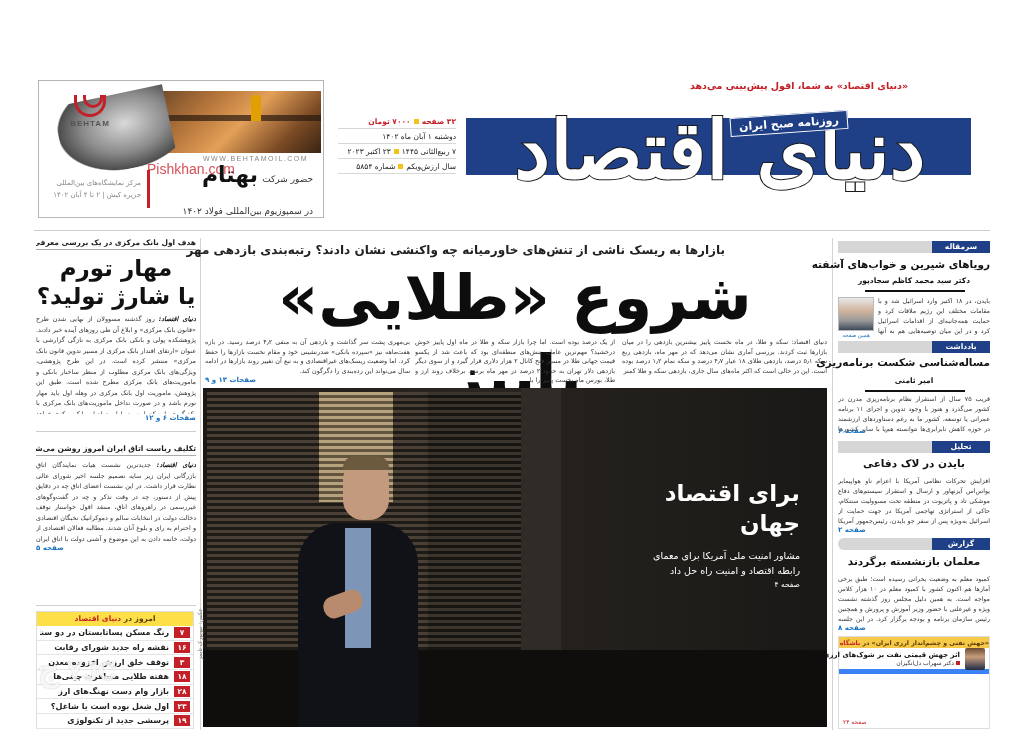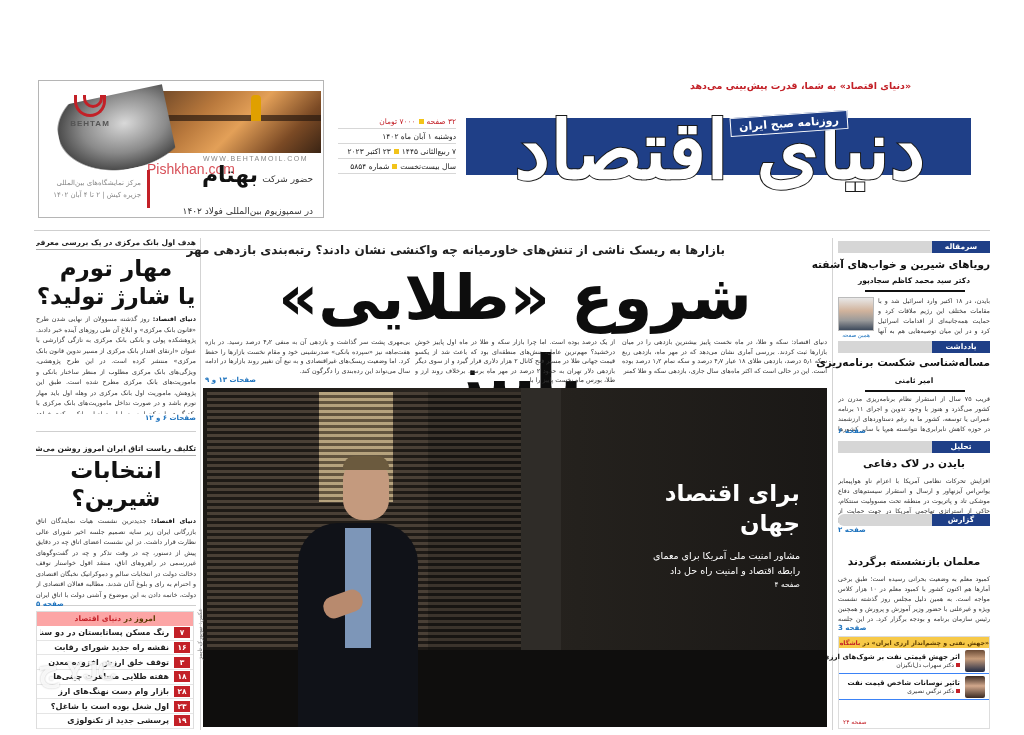--- a/index.html
+++ b/index.html
@@ -26,40 +26,40 @@
   #ad-brand-block { flex: 1; text-align: right; padding-right: 4px; }
   #ad-brand-row { display: flex; align-items: baseline; gap: 4px; }
   #ad-brand-pre { font-size: 9px; color: #333; }
   #ad-brand { font-size: 22px; font-weight: bold; color: #111; }
   #ad-brand-sub { font-size: 9px; color: #333; margin-top: 19px; }
   #ad-divider { width: 3px; height: 38px; background: #c32027; margin: 0 6px; }
   #ad-venue { width: 96px; font-size: 7px; color: #888; line-height: 12px; text-align: right; }
 
   #meta-box { left: 338px; top: 114px; width: 118px; }
   .meta-line { font-size: 7.5px; height: 15px; line-height: 15px; border-bottom: 1px solid #d7d7d7; white-space: nowrap; text-align: right; color: #222; }
-  .meta-line .red { color: #c32027; font-weight: normal; }
+  .meta-line .red { color: #c32027; font-weight: bold; }
   .meta-line .sq { display: inline-block; width: 5px; height: 5px; background: #f2c319; margin: 0 3px; vertical-align: middle; }
 
   #masthead-band { left: 466px; top: 118px; width: 505px; height: 57px; background: #1f3f87; }
   #masthead-title { left: 470px; top: 90px; width: 500px; height: 130px; color: #fff; font-size: 80px; font-weight: bold; line-height: 120px; text-align: center; letter-spacing: -2px;
     -webkit-text-stroke: 2px #1a1a1a; paint-order: stroke fill; font-family: "DejaVu Serif", serif; }
   #masthead-subtitle { left: 730px; top: 114px; background: #1f3f87; color: #fff; font-size: 11px; font-weight: bold; padding: 2px 8px; border: 1.5px solid #fff; transform: rotate(-4deg); }
   #masthead-slogan { left: 690px; top: 80px; width: 280px; font-size: 9.5px; color: #c32027; font-weight: bold; text-align: left; direction: rtl; }
   #masthead-rule { left: 34px; top: 230px; width: 956px; height: 1px; background: #cfcfcf; }
 
   
   .left-card { left: 36px; width: 160px; border-bottom: 1px solid #cfcfcf; }
   .kicker { font-size: 7.5px; font-weight: bold; color: #222; text-align: center; border-bottom: 1px solid #aaa; padding-bottom: 2px; white-space: nowrap; overflow: hidden; }
   .big-title { font-size: 23px; font-weight: bold; text-align: center; line-height: 28px; color: #111; letter-spacing: -0.5px; }
   .body-text { font-size: 6.4px; line-height: 10.5px; color: #333; text-align: justify; }
-  .body-text b { color: #111; }
+  .body-text b { color: #111; font-style: italic; }
   .page-ref { color: #1e73be; font-size: 7px; font-weight: bold; }
 
   #today-box { left: 36px; top: 611px; width: 158px; height: 118px; border: 1px solid #ddd; }
-  #today-header { height: 14px; background: #fca5a5; font-size: 7.5px; text-align: center; line-height: 14px; font-weight: bold; color: #5a3b00; }
+  #today-header { height: 14px; background: #fde047; font-size: 7.5px; text-align: center; line-height: 14px; font-weight: bold; color: #5a3b00; }
   #today-header .red { color: #c32027; }
   .today-row { display: flex; align-items: center; height: 14.7px; border-bottom: 1px solid #e5e5e5; padding: 0 3px; }
   .today-num { width: 16px; height: 11px; background: #c32027; color: #fff; font-size: 7.5px; font-weight: bold; text-align: center; line-height: 11px; margin-left: 5px; flex-shrink: 0; }
   .today-label { font-size: 8px; font-weight: bold; color: #222; white-space: nowrap; overflow: hidden; }
 
   
   #main-kicker { left: 205px; top: 243px; width: 520px; font-size: 12px; font-weight: bold; text-align: center; color: #222; white-space: nowrap; }
   #main-title { left: 205px; top: 258px; width: 620px; font-size: 62px; font-weight: bold; text-align: center; color: #0d0d0d; line-height: 80px; letter-spacing: -2px; }
   .lead-col { top: 338px; font-size: 6.4px; line-height: 9.6px; color: #333; text-align: justify; height: 48px; overflow: hidden; }
   #lead-col-1 { left: 622px; width: 205px; }
@@ -93,21 +93,21 @@
   .r-author { left: 838px; width: 152px; font-size: 7.5px; font-weight: bold; text-align: center; color: #111; }
   .r-author-line { left: 865px; width: 100px; height: 1.5px; background: #111; }
   .r-body { left: 838px; width: 152px; font-size: 6.3px; line-height: 10px; color: #333; text-align: justify; overflow: hidden; }
 
   #op-portrait { left: 838px; top: 297px; width: 36px; height: 34px; background: linear-gradient(180deg, #e8e8e8 0%, #d1b39c 40%, #9a9a9a 70%, #3d4a5c 100%); border: 1px solid #bbb; }
   #op-portrait-caption { left: 838px; top: 332px; width: 36px; font-size: 5.5px; color: #1e73be; text-align: center; }
 
   #exp-box { left: 838px; top: 636px; width: 152px; height: 93px; border: 1px solid #ddd; }
   #exp-header { height: 11px; background: #f7c948; font-size: 6.3px; font-weight: bold; text-align: center; line-height: 11px; color: #5a3b00; white-space: nowrap; overflow: hidden; }
   #exp-header .red { color: #c32027; }
-  .exp-row { display: flex; align-items: center; height: 26px; border-bottom: 1px solid #3b82f6; padding: 0 4px; }
+  .exp-row { display: flex; align-items: center; height: 26px; border-bottom: 5px solid #3b82f6; padding: 0 4px; }
   .exp-avatar { width: 20px; height: 22px; border-radius: 2px; flex-shrink: 0; margin-left: 5px; }
   .exp-text { flex: 1; text-align: right; }
   .exp-title { font-size: 7px; font-weight: bold; color: #111; white-space: nowrap; overflow: hidden; }
   .exp-author { font-size: 6px; color: #333; }
   .exp-author .dot { display: inline-block; width: 4px; height: 4px; background: #c32027; margin-left: 2px; vertical-align: middle; }
   #exp-page { position: absolute; left: 4px; bottom: 3px; font-size: 6px; color: #c32027; }
 
   .vrule { width: 1px; background: #d3d3d3; }
   #yjc-watermark { left: 38px; top: 650px; width: 140px; height: 60px; color: rgba(255,255,255,.85); font-size: 26px; font-weight: bold; font-family: "Liberation Sans", sans-serif; text-shadow: 0 0 2px rgba(0,0,0,.25); direction: ltr; }
 </style>
@@ -144,44 +144,43 @@
 
 <div id="meta-box" class="abs">
   <div class="meta-line">
     <span class="red">۳۲ صفحه</span><span class="sq"></span><span class="red">۷۰۰۰ تومان</span>
   </div>
   <div class="meta-line">دوشنبه ۱ آبان ماه ۱۴۰۲</div>
   <div class="meta-line">
     <span>۷ ربیع‌الثانی ۱۴۴۵</span><span class="sq"></span><span>۲۳ اکتبر ۲۰۲۳</span>
   </div>
   <div class="meta-line">
-    <span>سال بیست‌نخست</span><span class="sq"></span><span>شماره ۵۸۵۴</span>
+    <span>سال ارزش‌ویکم</span><span class="sq"></span><span>شماره ۵۸۵۴</span>
   </div>
 </div>
 
 <div id="masthead-band" class="abs"></div>
 <div id="masthead-title" class="abs">دنیای اقتصاد</div>
 <div id="masthead-subtitle" class="abs">روزنامه صبح ایران</div>
-<div id="masthead-slogan" class="abs">«دنیای اقتصاد» به شما، قدرت پیش‌بینی می‌دهد</div>
+<div id="masthead-slogan" class="abs">«دنیای اقتصاد» به شما، اقول پیش‌بینی می‌دهد</div>
 <div id="masthead-rule" class="abs"></div>
 
 <div class="abs left-card" style="top:238px; height:194px;">
   <div class="kicker">هدف اول بانک مرکزی در یک بررسی معرفی شد</div>
   <div class="big-title" style="margin-top:4px;">مهار تورم</div>
   <div class="big-title">یا شارژ تولید؟</div>
   <div class="body-text" style="margin-top:4px; height:100px; overflow:hidden;">
     <b>دنیای اقتصاد:</b>
     <span>روز گذشته مسوولان از نهایی شدن طرح «قانون بانک مرکزی» و ابلاغ آن طی روزهای آینده خبر دادند. پژوهشکده پولی و بانکی بانک مرکزی به تازگی گزارشی با عنوان «ارتقای اقتدار بانک مرکزی از مسیر تدوین قانون بانک مرکزی» منتشر کرده است. در این طرح پژوهشی، ویژگی‌های بانک مرکزی مطلوب از منظر ساختار بانکی و ماموریت‌های بانک مرکزی مطرح شده است. طبق این پژوهش، ماموریت اول بانک مرکزی در وهله اول باید مهار تورم باشد و در صورت تداخل ماموریت‌های بانک مرکزی با یکدیگر همواره کنترل تورم، اولویت اصلی بانک مرکزی خواهد بود.</span>
   </div>
   <div class="page-ref">صفحات ۶ و ۱۲</div>
 </div>
 
 <div class="abs left-card" style="top:444px; height:162px;">
   <div class="kicker">تکلیف ریاست اتاق ایران امروز روشن می‌شود</div>
-  <div class="big-title">انتخابات شیرین؟</div>
   <div class="body-text" style="margin-top:4px; height:84px; overflow:hidden;">
     <b>دنیای اقتصاد:</b>
     <span>جدیدترین نشست هیات نمایندگان اتاق بازرگانی ایران زیر سایه تصمیم جلسه اخیر شورای عالی نظارت قرار داشت. در این نشست اعضای اتاق چه در دقایق پیش از دستور، چه در وقت تذکر و چه در گفت‌وگوهای غیررسمی در راهروهای اتاق، منتقد اقول خواستار توقف دخالت دولت در انتخابات سالم و دموکراتیک نخبگان اقتصادی و احترام به رای و بلوغ آنان شدند. مطالبه فعالان اقتصادی از دولت، خاتمه دادن به این موضوع و آشتی دولت با اتاق ایران است.</span>
   </div>
   <div class="page-ref" style="text-align:left;">صفحه ۵</div>
 </div>
 
 <div id="today-box" class="abs">
   <div id="today-header">
     <span>امروز در</span>
@@ -269,40 +268,33 @@
 <div class="abs r-body" style="top:394px; height:40px;">قریب ۷۵ سال از استقرار نظام برنامه‌ریزی مدرن در کشور می‌گذرد و هنوز با وجود تدوین و اجرای ۱۱ برنامه عمرانی یا توسعه، کشور ما به رغم دستاوردهای ارزشمند در حوزه کاهش نابرابری‌ها نتوانسته هم‌پا با سایر کشورها از مسیر توسعه قرار بگیرد.</div>
 <div class="abs page-ref" style="left:838px; top:427px;">صفحه ۶</div>
 
 <div class="abs sec-label" style="top:441px;">
     <span>تحلیل</span>
   </div>
 <div class="abs r-title" style="top:457px;">بایدن در لاک دفاعی</div>
 <div class="abs r-body" style="top:476px; height:50px;">افزایش تحرکات نظامی آمریکا با اعزام ناو هواپیمابر یواس‌اس آیزنهاور و ارسال و استقرار سیستم‌های دفاع موشکی تاد و پاتریوت در منطقه تحت مسوولیت سنتکام، حاکی از استراتژی تهاجمی آمریکا در جهت حمایت از اسرائیل به‌ویژه پس از سفر جو بایدن، رئیس‌جمهور آمریکا به سرزمین‌های اشغالی می‌تواند باشد. هدف اصلی آمریکا چیست؟</div>
 <div class="abs page-ref" style="left:838px; top:526px;">صفحه ۲</div>
 
-<div class="abs sec-label" style="top:514px;border-radius:6px;">
+<div class="abs sec-label" style="top:538px;border-radius:6px;">
     <span>گزارش</span>
   </div>
 <div class="abs r-title" style="top:555px;">معلمان بازنشسته برگردند</div>
 <div class="abs r-body" style="top:574px; height:50px;">کمبود معلم به وضعیت بحرانی رسیده است؛ طبق برخی آمارها هم اکنون کشور با کمبود معلم در ۱۰ هزار کلاس مواجه است. به همین دلیل مجلس روز گذشته نشست ویژه و غیرعلنی با حضور وزیر آموزش و پرورش و همچنین رئیس سازمان برنامه و بودجه برگزار کرد. در این جلسه برخی پیشنهادها برای رفع این بحران مطرح شد، از جمله بازگشت معلمان بازنشسته به خدمت برای ۵ سال آینده.</div>
-<div class="abs page-ref" style="left:838px; top:624px;">صفحه 3</div>
+<div class="abs page-ref" style="left:838px; top:624px;">صفحه ۸</div>
 
 <div id="exp-box" class="abs">
   <div id="exp-header">
     <span>«جهش نفتی و چشم‌انداز ارزی ایران» در</span>
     <span class="red">باشگاه اقتصاددانان</span>
   </div>
   <div class="exp-row">
     <div class="exp-avatar" style="background:linear-gradient(180deg,#6a4a35 0%,#c79c7b 40%,#1f2a44 100%);"></div>
     <div class="exp-text">
       <div class="exp-title">اثر جهش قیمتی نفت بر شوک‌های ارزی</div>
       <div class="exp-author"><span class="dot"></span><span>دکتر سهراب دل‌انگیزان</span></div>
     </div>
   </div>
-  <div class="exp-row">
-    <div class="exp-avatar" style="background:linear-gradient(180deg,#3a2a22 0%,#d2a88c 45%,#3a2a22 100%);"></div>
-    <div class="exp-text">
-      <div class="exp-title">تاثیر نوسانات شاخص قیمت نفت</div>
-      <div class="exp-author"><span class="dot"></span><span>دکتر نرگس نصیری</span></div>
-    </div>
-  </div>
   <div id="exp-page">صفحه ۲۴</div>
 </div>
 
 </body></html>

